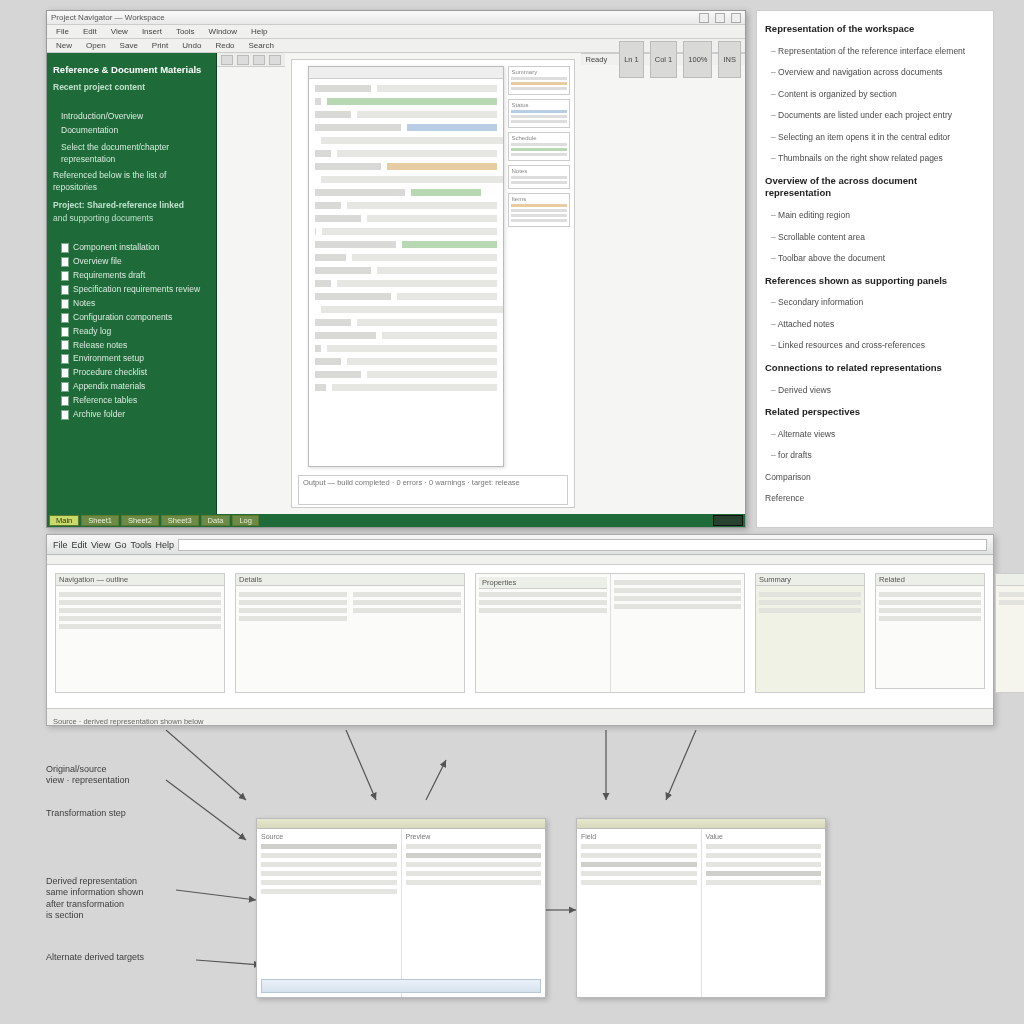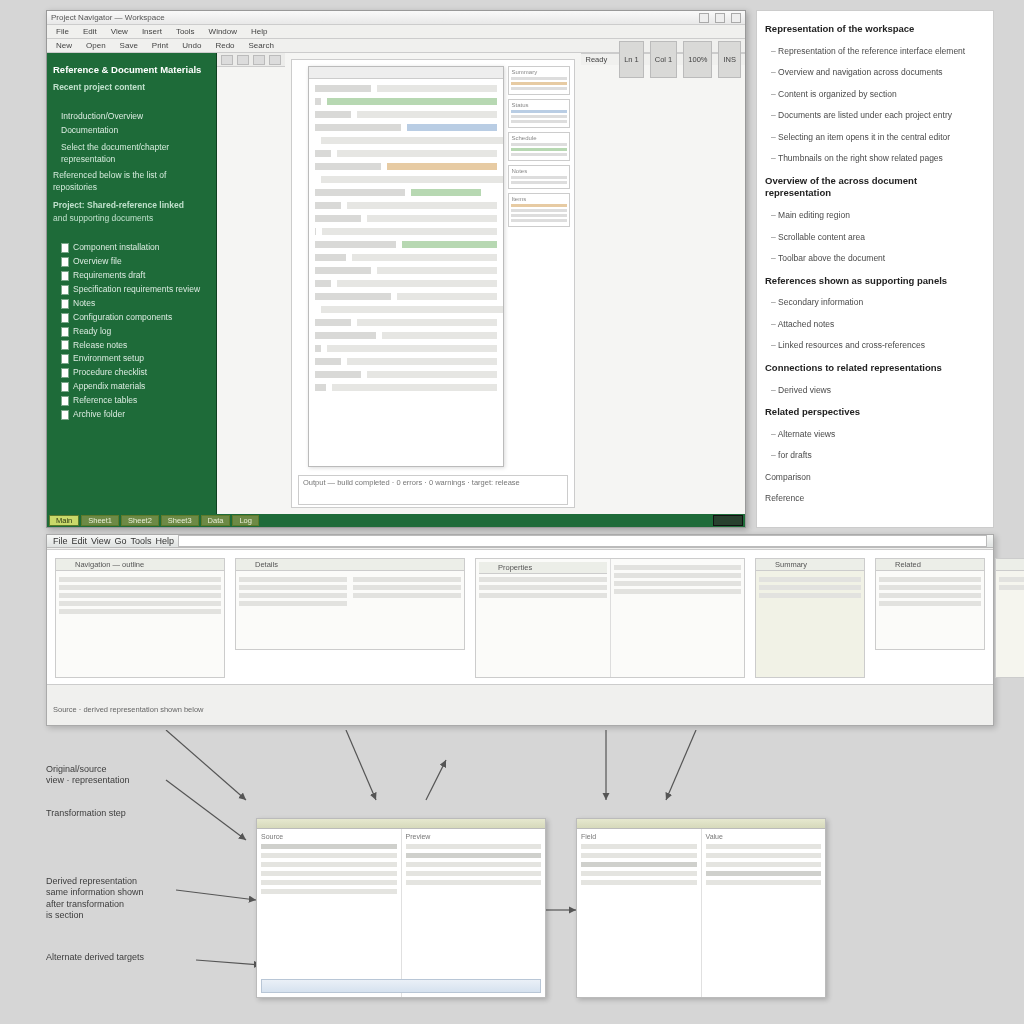--- a/index.html
+++ b/index.html
@@ -83,32 +83,32 @@
   
   .strip-window{
     position:absolute;left:46px;top:534px;width:948px;height:192px;background:#eef0ef;border:1px solid #aaa;
     box-shadow:2px 2px 6px rgba(0,0,0,.2);display:flex;flex-direction:column;
   }
   .strip-toolbar{height:20px;background:linear-gradient(#f7f8f7,#dfe2e1);border-bottom:1px solid #bbb;display:flex;align-items:center;gap:4px;padding:0 6px}
   .addr{flex:1;height:12px;background:#fff;border:1px solid #bbb}
   .strip-ruler{height:10px;background:#f0f0ee;border-bottom:1px solid #ccc}
   .strip-body{flex:1;display:flex;gap:10px;padding:8px 8px 6px 8px;background:#fff}
   .card{flex:0 0 auto;background:#fbfbf9;border:1px solid #ccc;display:flex;flex-direction:column}
-  .card .c-head{height:12px;background:#eceee8;border-bottom:1px solid #ccc;font-size:7.5px;padding:1px 19px;color:#555}
+  .card .c-head{height:12px;background:#eceee8;border-bottom:1px solid #ccc;font-size:7.5px;padding:1px 3px;color:#555}
   .card .c-body{flex:1;padding:3px}
   .c-line{height:5px;background:#e2e2df;margin:3px 0}
   .card.w1{width:170px;height:120px}
-  .card.w2{width:230px;height:92px}
+  .card.w2{width:230px;height:120px}
   .card.w3{width:270px;height:120px;display:flex;flex-direction:row}
   .card.w3 .col{flex:1;border-right:1px solid #ddd;padding:3px}
   .card.w3 .col:last-child{border-right:none}
   .card.w4{width:110px;height:120px;background:#f1f2e6}
-  .card.w5{width:110px;height:92px}
+  .card.w5{width:110px;height:116px}
   .card.w6{width:46px;height:120px;background:#f5f5ee}
-  .strip-foot{height:16px;background:#f0f0ee;border-top:1px solid #ccc;font-size:7.5px;color:#666;padding:20px 6px}
+  .strip-foot{height:16px;background:#f0f0ee;border-top:1px solid #ccc;font-size:7.5px;color:#666;padding:8px 6px}
 
   
   .diagram{position:absolute;left:46px;top:730px;width:948px;height:282px}
   .callout{position:absolute;font-size:9px;color:#3d3d3d;max-width:170px;line-height:1.25}
   .mini-win{
     position:absolute;background:#fff;border:1px solid #bbb;box-shadow:2px 2px 5px rgba(0,0,0,.2);
     display:flex;flex-direction:column;
   }
   .mini-win .mw-head{height:10px;background:linear-gradient(#eef,#dde);border-bottom:1px solid #bbb}
   .mini-win.olive .mw-head{background:linear-gradient(#e6e8cf,#d6d9bb)}

